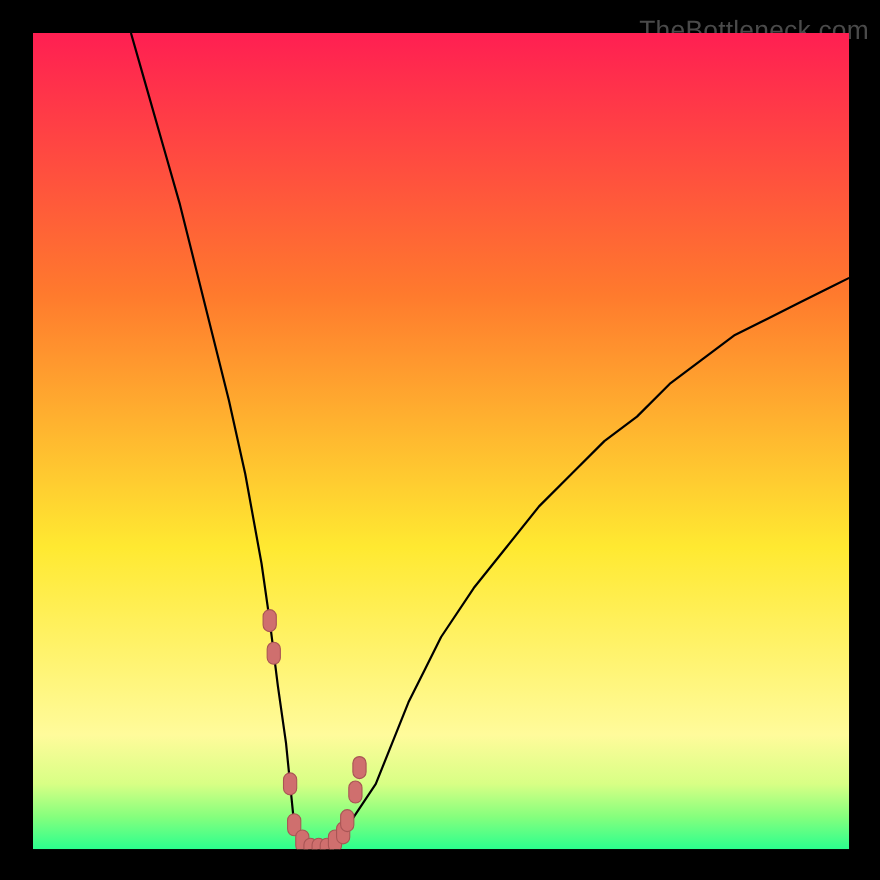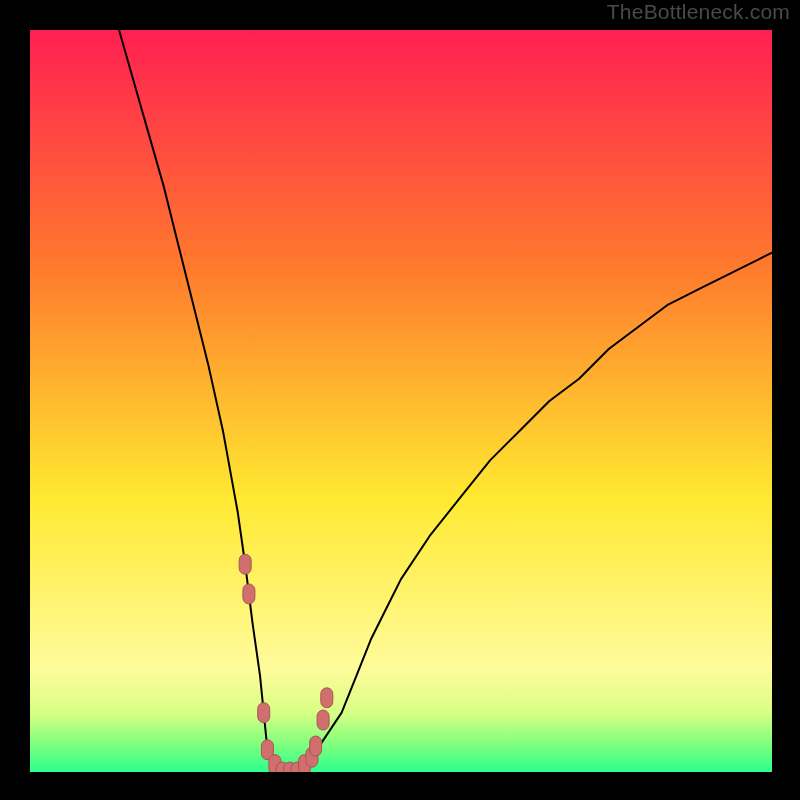--- a/index.html
+++ b/index.html
@@ -6,24 +6,24 @@
   body {
     width: 800px;
     height: 800px;
     background: #000;
     position: relative;
     overflow: hidden;
     font-family: Arial, Helvetica, sans-serif;
   }
   .watermark {
     position: absolute;
-    top: 0;
+    top: 14px;
     right: 10px;
     color: #4a4a4a;
-    font-size: 21px;
+    font-size: 24px;
     letter-spacing: 0.2px;
   }
   .plot-frame {
     position: absolute;
     top: 30px;
     left: 30px;
     width: 742px;
     height: 742px;
     background: #000;
   }

